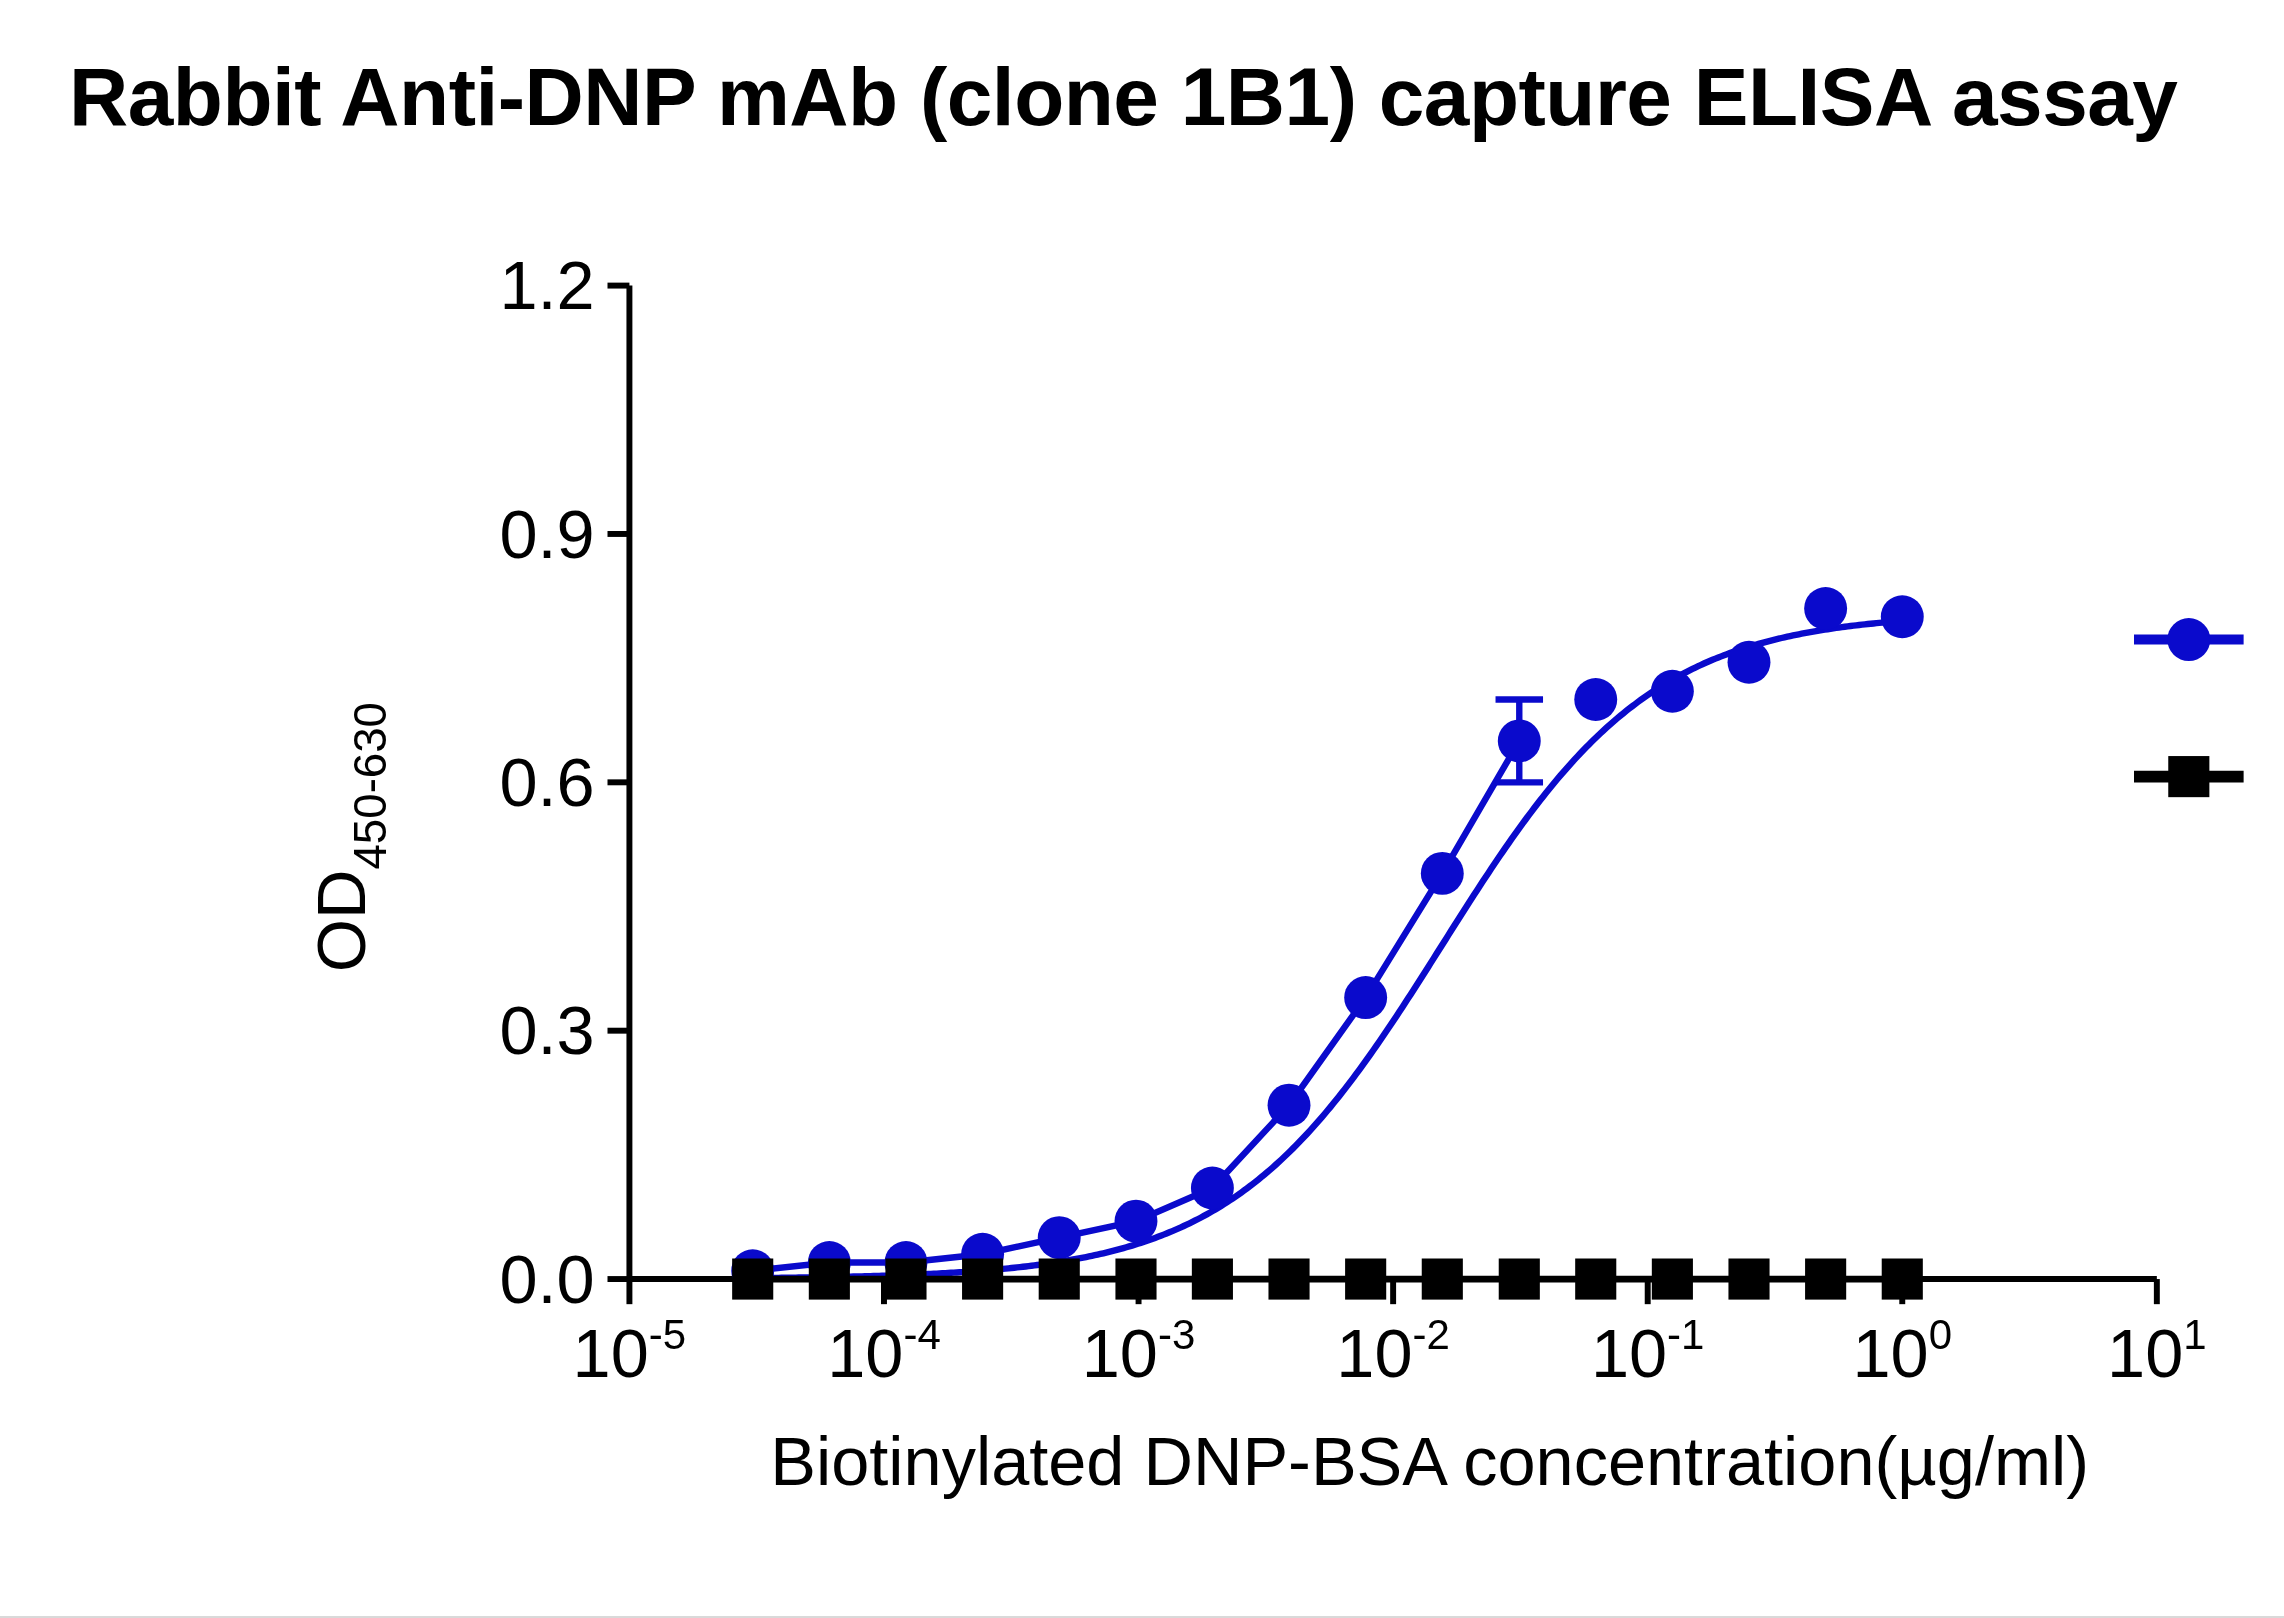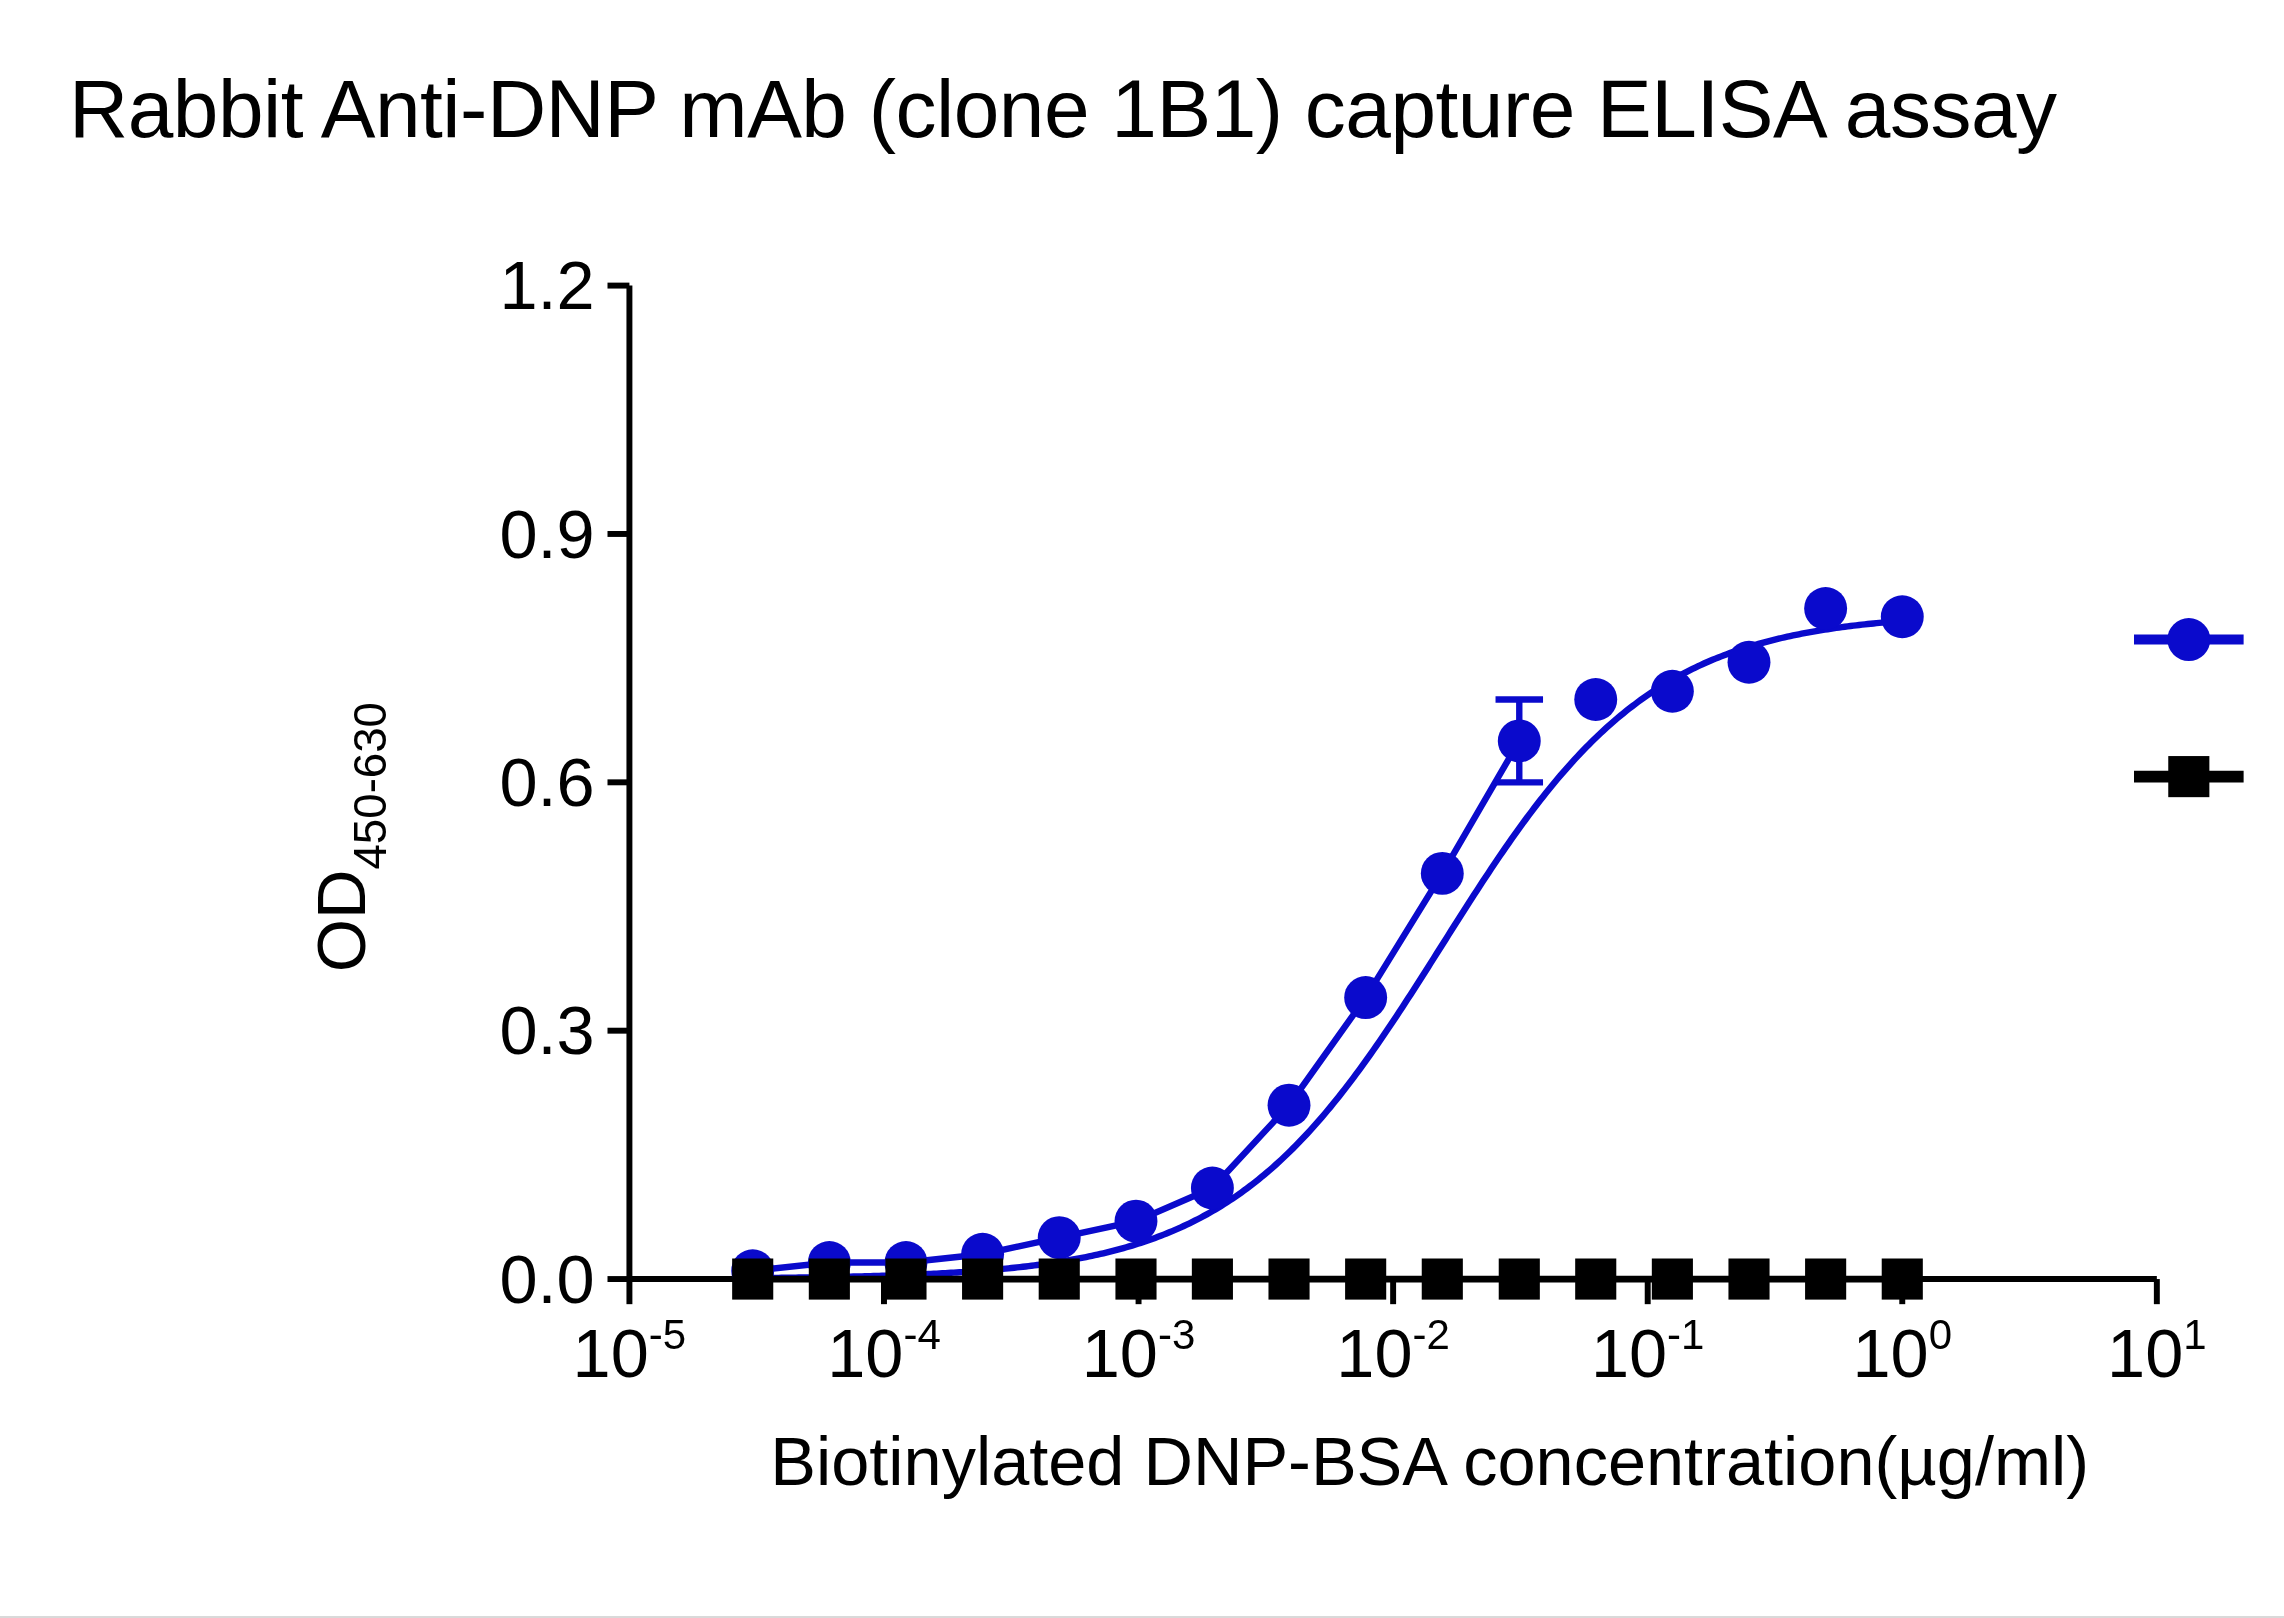--- a/index.html
+++ b/index.html
@@ -6,23 +6,23 @@
   body{
     width:3201px;height:1619px;
     background:#ffffff;
     font-family:"Liberation Sans", sans-serif;
     overflow:hidden;
     position:relative;
   }
   #figure{position:absolute;inset:0;background:#fff;}
   #chart-title{
     position:absolute;
-    left:69px; top:62px;
+    left:69px; top:50px;
     font-size:82px;
-    font-weight:normal;
+    font-weight:bold;
     color:#000;
     letter-spacing:-0.5px;
     white-space:nowrap;
   }
   #plot-svg{position:absolute;left:0;top:0;}
   .tick-label{font-size:150px;fill:#000;font-family:"Liberation Sans",sans-serif;}
   .sup{font-size:92px;}
   .axis-title{font-size:150px;fill:#000;font-family:"Liberation Sans",sans-serif;}
   .legend-label{font-size:150px;fill:#000;font-family:"Liberation Sans",sans-serif;}
   .axis-line{stroke:#000;stroke-width:13;fill:none;stroke-linecap:butt;}

